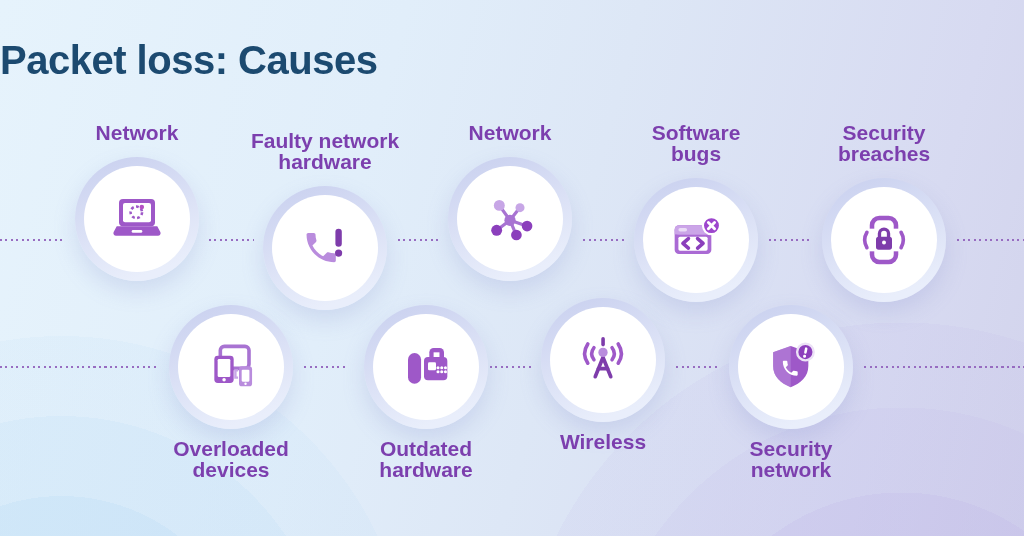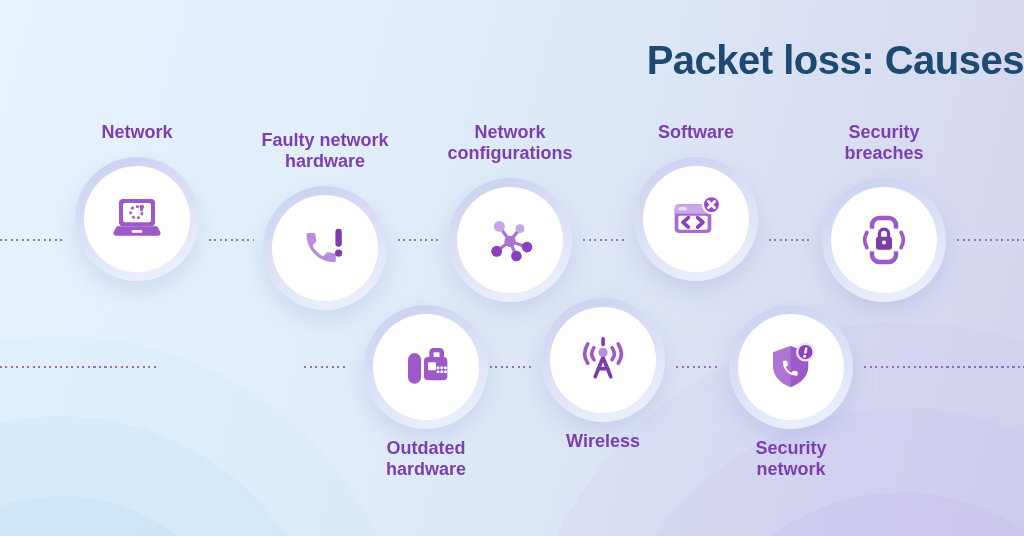--- a/index.html
+++ b/index.html
@@ -8,30 +8,30 @@
     width:1024px;height:536px;
     overflow:hidden;
     font-family:"Liberation Sans", sans-serif;
     background:
       radial-gradient(circle at 88% 132%, rgba(186,174,230,0.50) 0 130px, rgba(186,174,230,0.34) 130px 215px, rgba(186,174,230,0.20) 215px 300px, rgba(186,174,230,0.10) 300px 385px, rgba(186,174,230,0) 385px),
       radial-gradient(circle at 6% 128%, rgba(160,207,242,0.45) 0 110px, rgba(160,207,242,0.30) 110px 190px, rgba(160,207,242,0.18) 190px 270px, rgba(160,207,242,0.08) 270px 350px, rgba(160,207,242,0) 350px),
       linear-gradient(105deg, #e6f3fc 0%, #e1eefa 35%, #dde7f6 55%, #d7daf1 85%, #d2d3ec 100%);
   }
   .title{
     position:absolute; top:36px; left:0; width:1024px;
-    text-align:right; font-size:40px; line-height:48px; font-weight:700;
+    text-align:left; font-size:40px; line-height:48px; font-weight:700;
     letter-spacing:-0.5px; color:#1c4a70;
   }
   .dots{
     position:absolute; height:2px;
     background:repeating-linear-gradient(to right, rgba(148,102,190,0.95) 0 2px, rgba(0,0,0,0) 2px 5.5px);
   }
   .cause{ position:absolute; width:200px; }
   .cause-label{
-    text-align:center; font-size:18px; font-weight:700; line-height:21px;
+    text-align:center; font-size:21px; font-weight:700; line-height:21px;
     color:#7c3fae;
   }
   .cause-label span{display:block;}
   .circle{
     width:124px; height:124px; border-radius:50%;
     margin:0 auto;
     background:linear-gradient(160deg, #ccd3f0 10%, #e9eefb 85%);
     box-shadow:0 10px 22px rgba(130,140,205,0.22);
     display:flex; align-items:center; justify-content:center;
   }
@@ -102,21 +102,20 @@
         <rect class="idd" x="31.8" y="9.5" width="4.8" height="13.5" rx="2.4"></rect>
         <circle class="idd" cx="34.2" cy="27.8" r="2.7"></circle>
       </svg>
     </div>
       </div>
   </div>
 
   <div class="cause top" style="left:410px;top:122px">
     <div class="cause-label">
       <span>Network</span>
-      <span>configurations</span>
     </div>
     <div class="circle">
         <div class="circle-face">
       <svg width="64" height="64" viewBox="0 0 48 48">
         <g class="sl" stroke-width="2.4">
           <line x1="24" y1="25" x2="16.5" y2="14.5"></line>
           <line x1="24" y1="25" x2="31" y2="16"></line>
           <line x1="24" y1="25" x2="14.5" y2="32"></line>
           <line x1="24" y1="25" x2="28.5" y2="35.5"></line>
           <line x1="24" y1="25" x2="36" y2="29"></line>
@@ -128,20 +127,21 @@
         <circle class="id" cx="28.8" cy="36" r="4"></circle>
         <circle class="id" cx="36.8" cy="29.3" r="4"></circle>
       </svg>
     </div>
       </div>
   </div>
 
   <div class="cause top" style="left:596px;top:122px">
     <div class="cause-label">
       <span>Software</span>
+      <span>bugs</span>
     </div>
     <div class="circle">
         <div class="circle-face">
       <svg width="64" height="64" viewBox="0 0 48 48">
         <rect fill="#aa6ad4" x="8" y="13" width="27.5" height="21.5" rx="3.2"></rect>
         <rect fill="#cba5e8" x="8" y="13" width="27.5" height="6.8" rx="3.2"></rect>
         <rect fill="#cba5e8" x="8" y="16.5" width="27.5" height="3.3"></rect>
         <rect class="iw" opacity="0.6" x="10.8" y="15" width="6.5" height="2.6" rx="1.3"></rect>
         <rect class="iw" x="10.8" y="21.5" width="21.9" height="10.5" rx="1.2"></rect>
         <g class="sd" stroke-width="2.7" stroke-linejoin="round">
@@ -174,20 +174,40 @@
           <path d="M36.8 18.2 Q40.2 24 36.8 29.8"></path>
         </g>
         <path class="sdd" stroke-width="2.5" d="M20.6 21.8 v-2.6 a3.4 3.4 0 0 1 6.8 0 v2.6"></path>
         <rect class="idd" x="18" y="21.5" width="12" height="9.8" rx="2"></rect>
         <circle class="iw" cx="24" cy="25.8" r="1.5"></circle>
       </svg>
     </div>
       </div>
   </div>
 
+  <div class="cause bottom" style="left:131px;top:305px">
+    <div class="circle">
+        <div class="circle-face">
+      <svg width="64" height="64" viewBox="0 0 48 48">
+        <rect x="16" y="8.5" width="21.5" height="16.5" rx="3" fill="none" stroke="#a873d2" stroke-width="2.7"></rect>
+        <path fill="none" stroke="#c7a6e6" stroke-width="1.8" d="M29.3 26.5 h-2 v5.5 h2"></path>
+        <rect class="im" x="11.5" y="15.5" width="14.5" height="20.5" rx="2.6"></rect>
+        <rect class="iw" x="14" y="18" width="9.5" height="13.5" rx="1"></rect>
+        <circle class="iw" cx="18.8" cy="33.6" r="1.3"></circle>
+        <rect class="il" x="30" y="23.5" width="9.8" height="15" rx="2.2"></rect>
+        <rect class="iw" x="32" y="26" width="5.8" height="9" rx="0.8"></rect>
+        <circle class="iw" cx="34.9" cy="36.6" r="0.9"></circle>
+      </svg>
+    </div>
+      </div>
+    <div class="cause-label">
+      <span>Overloaded</span>
+      <span>devices</span>
+    </div>
+  </div>
 
   <div class="cause bottom" style="left:326px;top:305px">
     <div class="circle">
         <div class="circle-face">
       <svg width="64" height="64" viewBox="0 0 48 48">
         <rect class="im" x="10.5" y="13.5" width="9.8" height="23" rx="4.9"></rect>
         <path class="im" d="M26.5 17 v-4 a3.2 3.2 0 0 1 3.2 -3.2 h4.6 a3.2 3.2 0 0 1 3.2 3.2 v4 Z"></path>
         <rect class="iw" x="29.7" y="13" width="4.4" height="4"></rect>
         <rect class="im" x="22.5" y="16.5" width="17.5" height="17.5" rx="3"></rect>
         <rect class="iw" x="25.5" y="20.5" width="6" height="6" rx="1"></rect>

